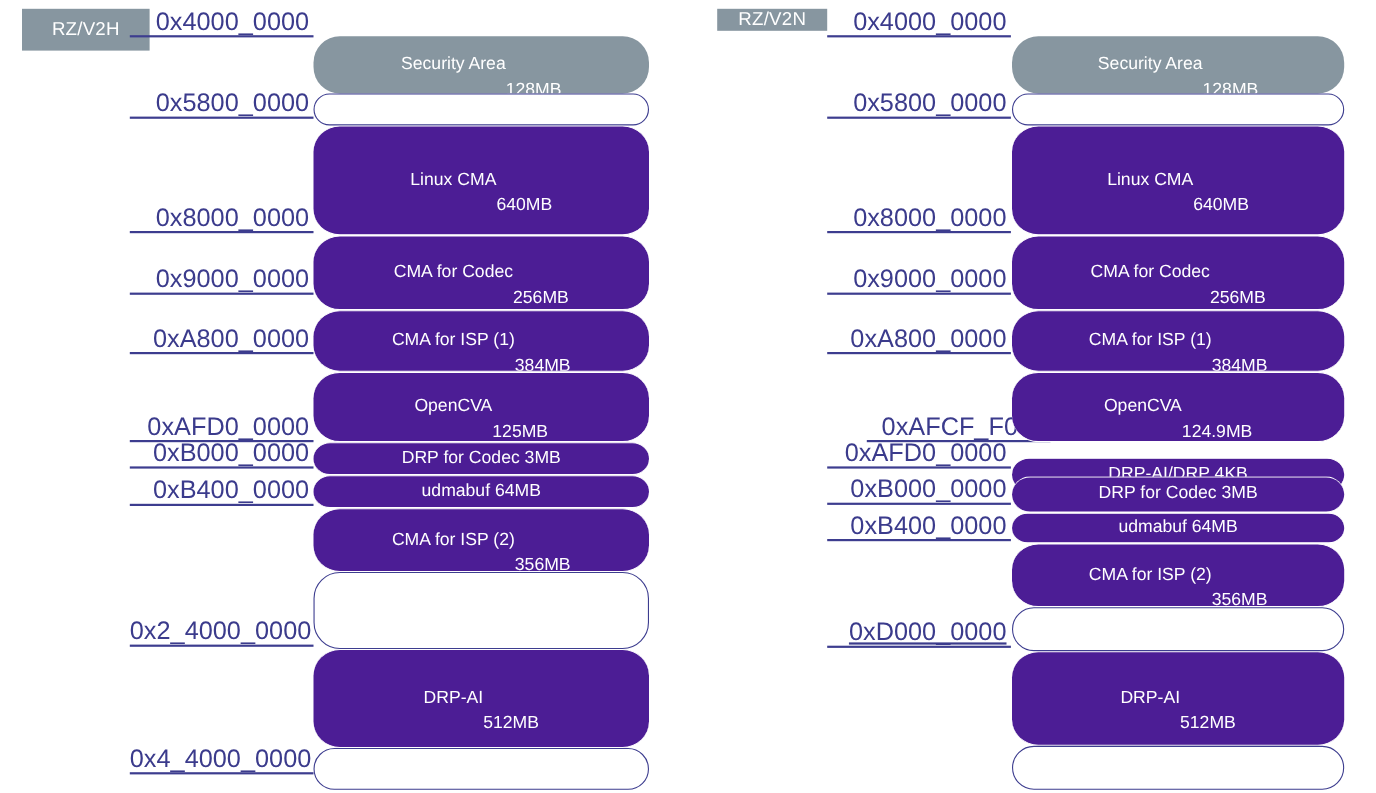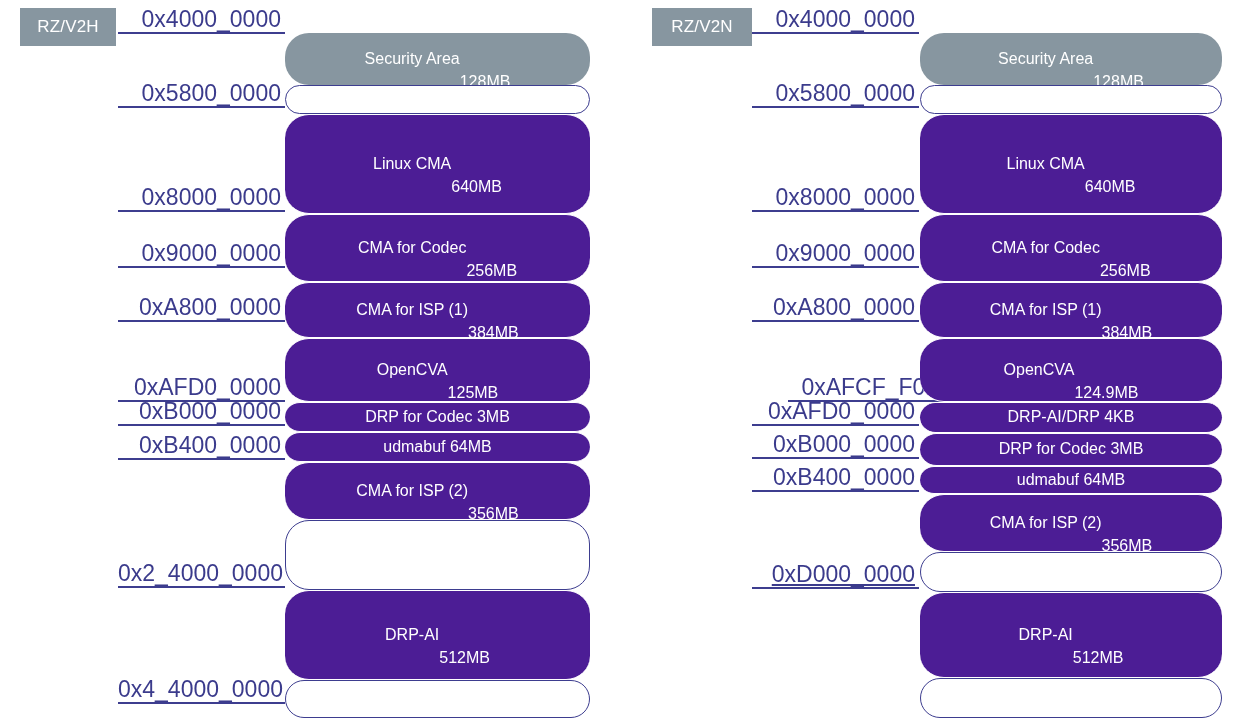--- a/index.html
+++ b/index.html
@@ -92,21 +92,21 @@
   .blk .l1 { display: block; }
   .blk .l2 { display: block; margin-top: 46px; }
   .blk.single .l1 { white-space: nowrap; }
 </style>
 </head>
 <body>
 
 <div class="canvas">
 
   <div class="diagram" id="diagram-left">
-    <div class="chip-tag" id="chip-left" style="left: 20px; top: 8px; width: 96px; height: 38px;">RZ/V2H</div>
+    <div class="chip-tag" id="chip-left" style="left: 20px; top: 8px; width: 116px; height: 38px;">RZ/V2H</div>
     <div class="addr-layer" id="addrs-left">
         <div class="addr" style="left: 118px; width: 167px; top: 8px;">0x4000_0000</div>
         <div class="addr" style="left: 118px; width: 167px; top: 82px;">0x5800_0000</div>
         <div class="addr" style="left: 118px; width: 167px; top: 186px;">0x8000_0000</div>
         <div class="addr" style="left: 118px; width: 167px; top: 242px;">0x9000_0000</div>
         <div class="addr" style="left: 118px; width: 167px; top: 296px;">0xA800_0000</div>
         <div class="addr" style="left: 118px; width: 167px; top: 376px;">0xAFD0_0000</div>
         <div class="addr" style="left: 118px; width: 167px; top: 400px;">0xB000_0000</div>
         <div class="addr" style="left: 118px; width: 167px; top: 434px;">0xB400_0000</div>
         <div class="addr" style="left: 118px; width: 167px; top: 562px;">0x2_4000_0000</div>
@@ -153,21 +153,21 @@
           <span class="l1">DRP-AI</span>
           <span class="l2">512MB</span>
         </div>
         <div class="blk empty single" style="left: 285px; width: 305px; top: 680px; height: 38px;">
           <span class="l1"></span>
         </div>
       </div>
   </div>
 
   <div class="diagram" id="diagram-right">
-    <div class="chip-tag" id="chip-right" style="left: 652px; top: 8px; width: 100px; height: 38px;">RZ/V2N</div>
+    <div class="chip-tag" id="chip-right" style="left: 652px; top: 8px; width: 100px; height: 20px;">RZ/V2N</div>
     <div class="addr-layer" id="addrs-right">
         <div class="addr" style="left: 752px; width: 167px; top: 8px;">0x4000_0000</div>
         <div class="addr" style="left: 752px; width: 167px; top: 82px;">0x5800_0000</div>
         <div class="addr" style="left: 752px; width: 167px; top: 186px;">0x8000_0000</div>
         <div class="addr" style="left: 752px; width: 167px; top: 242px;">0x9000_0000</div>
         <div class="addr" style="left: 752px; width: 167px; top: 296px;">0xA800_0000</div>
         <div class="addr" style="left: 788px; width: 167px; top: 376px;">0xAFCF_F000</div>
         <div class="addr" style="left: 752px; width: 167px; top: 400px;">0xAFD0_0000</div>
         <div class="addr" style="left: 752px; width: 167px; top: 433px;">0xB000_0000</div>
         <div class="addr" style="left: 752px; width: 167px; top: 466px;">0xB400_0000</div>
@@ -190,21 +190,21 @@
           <span class="l2">256MB</span>
         </div>
         <div class="blk blue" style="left: 920px; width: 302px; top: 282px; height: 56px;">
           <span class="l1">CMA for ISP (1)</span>
           <span class="l2">384MB</span>
         </div>
         <div class="blk blue" style="left: 920px; width: 302px; top: 338px; height: 64px;">
           <span class="l1">OpenCVA</span>
           <span class="l2">124.9MB</span>
         </div>
-        <div class="blk blue single" style="left: 920px; width: 302px; top: 402px; height: 31px;">
+        <div class="blk blue single" style="left: 920px; width: 302px; top: 416px; height: 31px;">
           <span class="l1">DRP-AI/DRP 4KB</span>
         </div>
         <div class="blk blue single" style="left: 920px; width: 302px; top: 433px; height: 33px;">
           <span class="l1">DRP for Codec 3MB</span>
         </div>
         <div class="blk blue single" style="left: 920px; width: 302px; top: 466px; height: 28px;">
           <span class="l1">udmabuf 64MB</span>
         </div>
         <div class="blk blue" style="left: 920px; width: 302px; top: 494px; height: 58px;">
           <span class="l1">CMA for ISP (2)</span>

